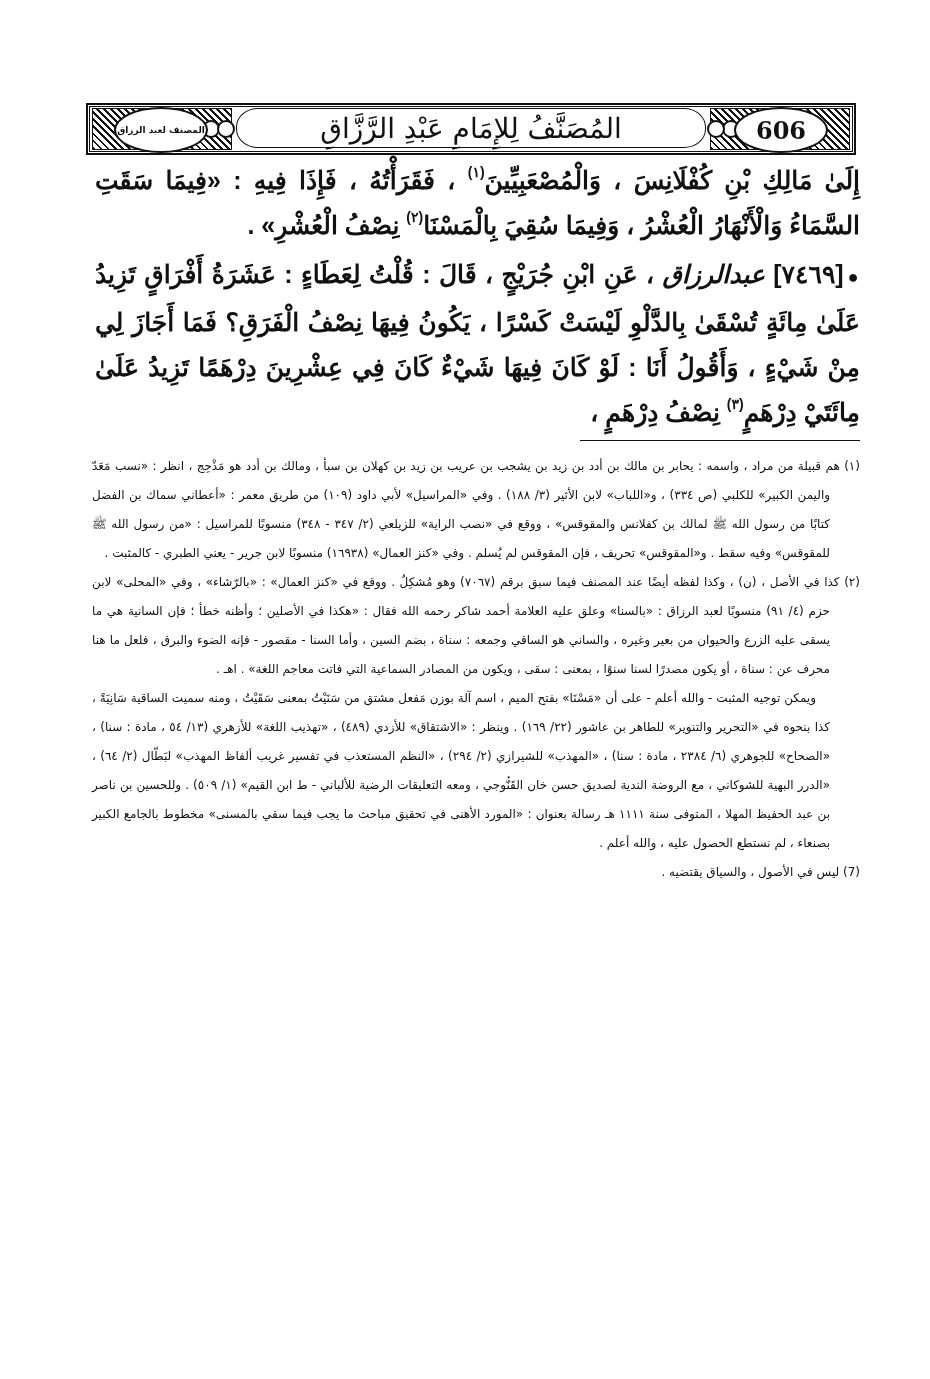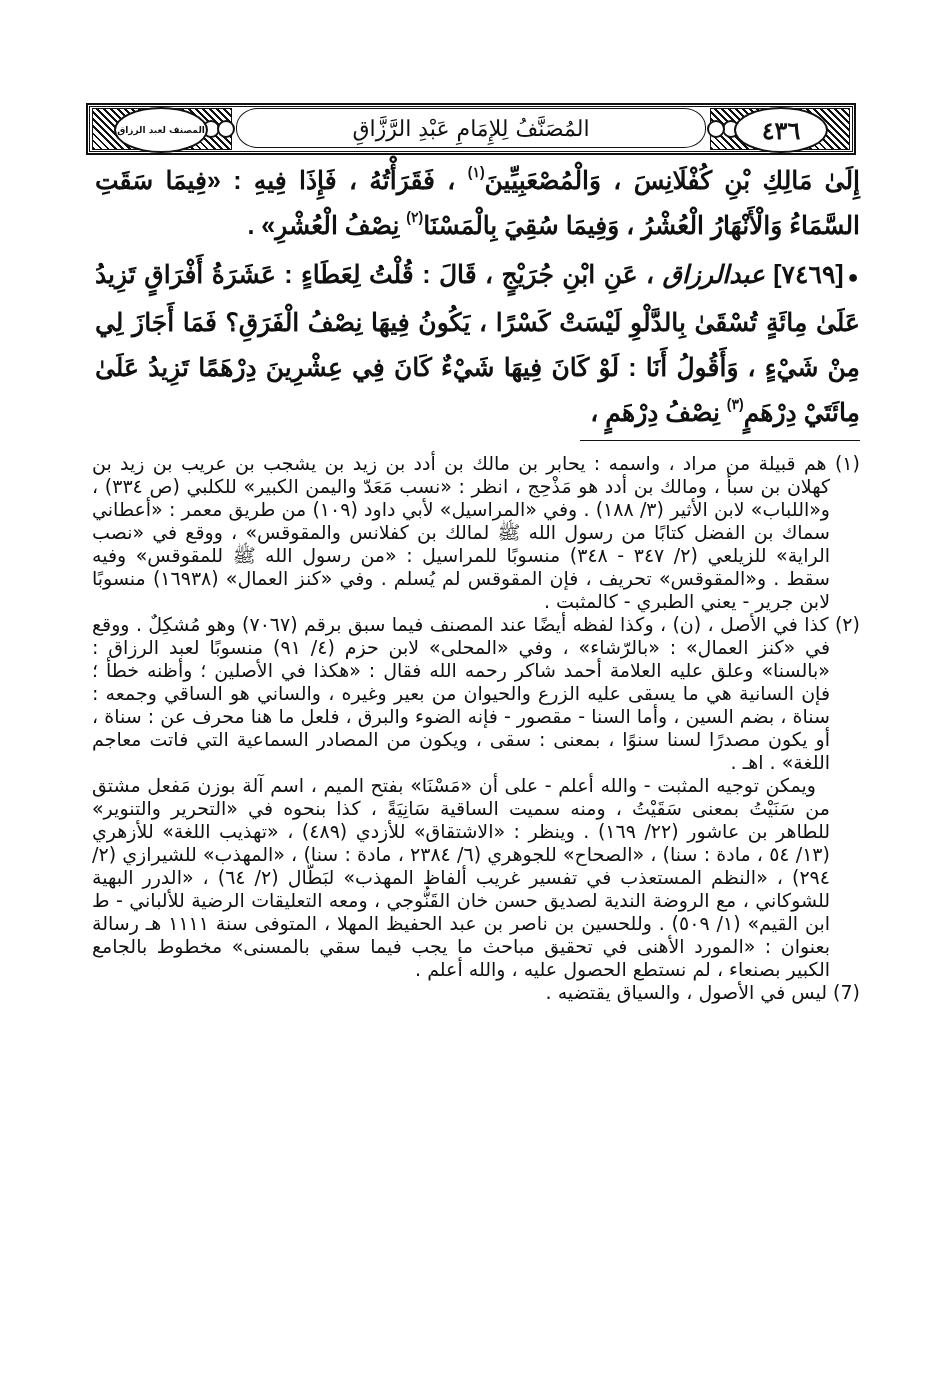--- a/index.html
+++ b/index.html
@@ -18,38 +18,38 @@
       background: #fff; display: flex; align-items: center; justify-content: center; }
   .med-l { left: 28px; }
   .med-r { right: 28px; }
   .med-r .num { font-family: "DejaVu Serif", serif; font-size: 24px; font-weight: bold; direction: rtl; }
   .med-l .logo { font-family: "DejaVu Sans", sans-serif; font-size: 9px; line-height: 11px; text-align: center; font-weight: bold; direction: rtl; }
   .knot { position: absolute; top: 17px; width: 14px; height: 14px; border: 2px solid #111; border-radius: 50%; background: #fff; }
   .knot-l1 { left: 116px; } .knot-l2 { left: 131px; }
   .knot-r1 { right: 116px; } .knot-r2 { right: 131px; }
   .title-box { position: absolute; left: 150px; right: 150px; top: 5px; height: 38px; border: 1.5px solid #111;
       border-radius: 22px / 19px; background: #fff; display: flex; align-items: center; justify-content: center; }
-  .title-text { font-family: "DejaVu Serif", serif; font-size: 22px; direction: rtl; }
+  .title-text { font-family: "DejaVu Serif", serif; font-size: 28px; direction: rtl; }
 
   
   .main { position: absolute; left: 95px; right: 70px; top: 150px; font-family: Liberation Sans, sans-serif;
       direction: rtl; text-align: justify; text-align-last: right; font-size: 25px; line-height: 45px; }
   .main p { margin: 0; }
   .main .bold { font-weight: bold; }
   .main .hadith { margin-top: 4px; }
   .bullet { font-size: 18px; margin-left: 4px; }
   .ref-num { }
   .narrator { font-style: italic; }
   sup { font-size: 14px; line-height: 0; vertical-align: 12px; }
 
   .separator { position: absolute; right: 70px; top: 432px; width: 280px; height: 0; border-top: 1.5px solid #111; }
 
   
   .notes { position: absolute; left: 92px; right: 70px; top: 444px; font-family: "DejaVu Sans", sans-serif;
-      direction: rtl; font-size: 19px; line-height: 23px; text-align: justify; text-align-last: right; }
+      direction: rtl; font-size: 12px; line-height: 29px; text-align: justify; text-align-last: right; }
   .notes p { margin: 0; }
   .note { padding-right: 30px; text-indent: -30px; }
   .note-indent { padding-right: 30px; text-indent: 14px; }
 </style>
 </head>
 <body>
 
 <div class="page">
 
   <div class="header">
@@ -61,21 +61,21 @@
     <div class="knot knot-l2"></div>
     <div class="knot knot-r1"></div>
     <div class="knot knot-r2"></div>
     <div class="medallion med-l">
       <span class="logo">المصنف لعبد الرزاق</span>
     </div>
     <div class="title-box">
       <span class="title-text">المُصَنَّفُ لِلإِمَامِ عَبْدِ الرَّزَّاقِ</span>
     </div>
     <div class="medallion med-r">
-      <span class="num">٤٣٦</span>
+      <span class="num">606</span>
     </div>
   </div>
 
   <div class="main">
     <p class="bold"><span>إِلَىٰ مَالِكِ بْنِ كُفْلَانِسَ ، وَالْمُصْعَبِيِّينَ</span><sup>(١)</sup><span> ، فَقَرَأْتُهُ ، فَإِذَا فِيهِ : «فِيمَا سَقَتِ السَّمَاءُ وَالْأَنْهَارُ الْعُشْرُ ، وَفِيمَا سُقِيَ بِالْمَسْنَا</span><sup>(٢)</sup><span> نِصْفُ الْعُشْرِ» .</span></p>
     <p class="hadith bold"><span class="bullet">●</span><span class="ref-num">[٧٤٦٩]</span> <span class="narrator">عبدالرزاق</span><span> ، عَنِ ابْنِ جُرَيْجٍ ، قَالَ : قُلْتُ لِعَطَاءٍ : عَشَرَةُ أَفْرَاقٍ تَزِيدُ عَلَىٰ مِائَةٍ تُسْقَىٰ بِالدَّلْوِ لَيْسَتْ كَسْرًا ، يَكُونُ فِيهَا نِصْفُ الْفَرَقِ؟ فَمَا أَجَازَ لِي مِنْ شَيْءٍ ، وَأَقُولُ أَنَا : لَوْ كَانَ فِيهَا شَيْءٌ كَانَ فِي عِشْرِينَ دِرْهَمًا تَزِيدُ عَلَىٰ مِائَتَيْ دِرْهَمٍ</span><sup>(٣)</sup><span> نِصْفُ دِرْهَمٍ ،</span></p>
   </div>
 
   <div class="separator"></div>
 

